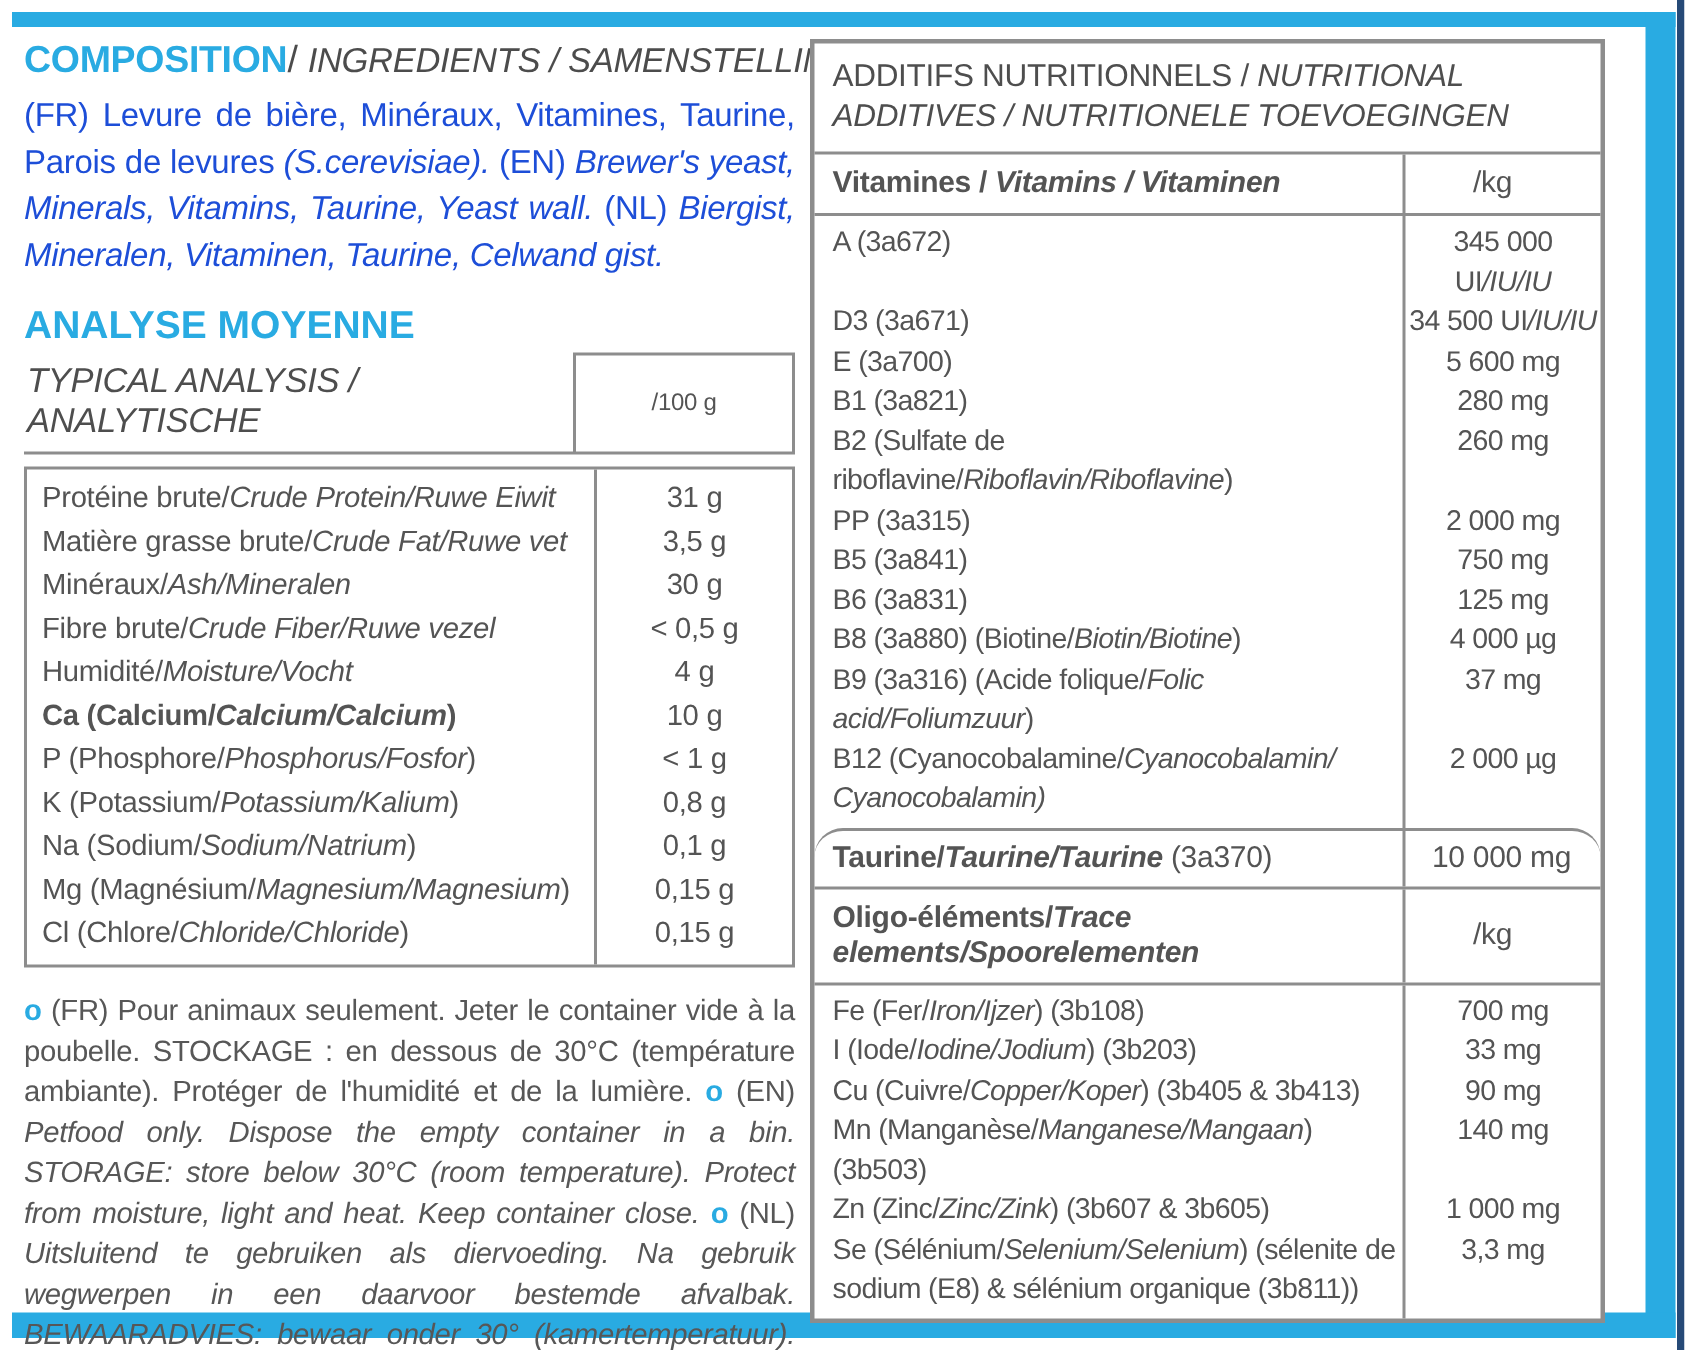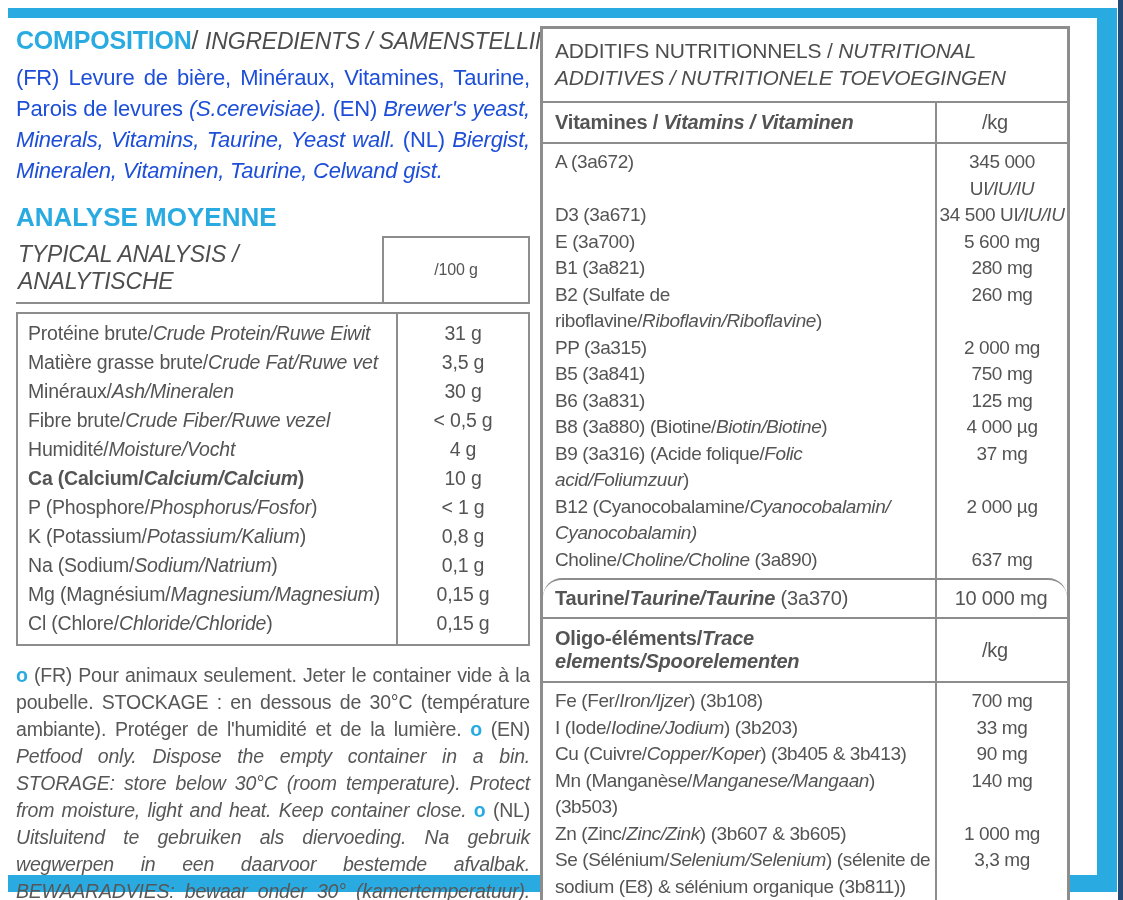--- a/index.html
+++ b/index.html
@@ -165,24 +165,20 @@
         <div class="val">4 000 µg</div>
       </div>
       <div class="row">
         <div class="lbl"><span>B9 (3a316) (Acide folique/</span><span class="it">Folic acid/Foliumzuur</span><span>)</span></div>
         <div class="val">37 mg</div>
       </div>
       <div class="row">
         <div class="lbl"><span>B12 (Cyanocobalamine/</span><span class="it">Cyanocobalamin/</span><br><span class="it">Cyanocobalamin)</span></div>
         <div class="val">2 000 µg</div>
       </div>
-      <div class="row">
-        <div class="lbl"><span>Choline/</span><span class="it">Choline/Choline</span><span> (3a890)</span></div>
-        <div class="val">637 mg</div>
-      </div>
     </div>
 
   <div class="sec taurine-sec divided">
     <div class="lbl"><span class="bd">Taurine/</span><span class="bd it">Taurine/Taurine</span><span> (3a370)</span></div>
     <div class="val">10 000 mg</div>
   </div>
 
   <div class="sec head-sec divided">
     <div class="lbl"><span class="bd">Oligo-éléments/</span><span class="bd it">Trace elements/Spoorelementen</span></div>
     <div class="val">/kg</div>

